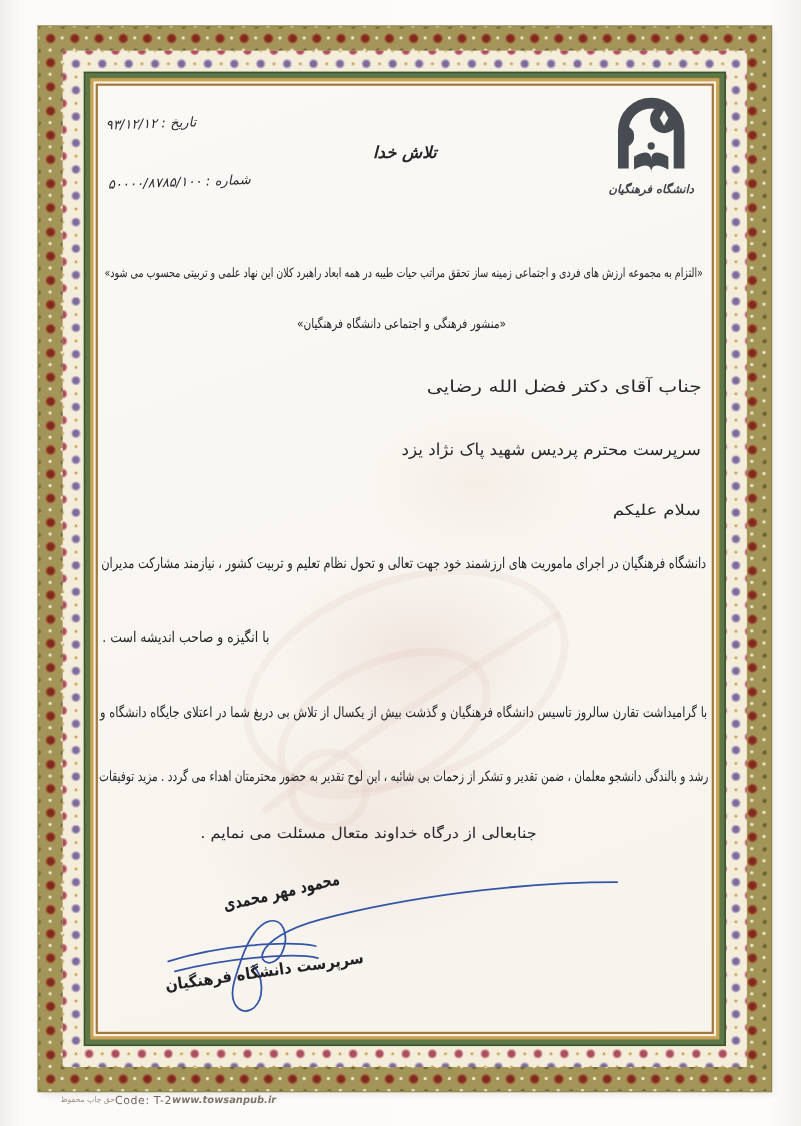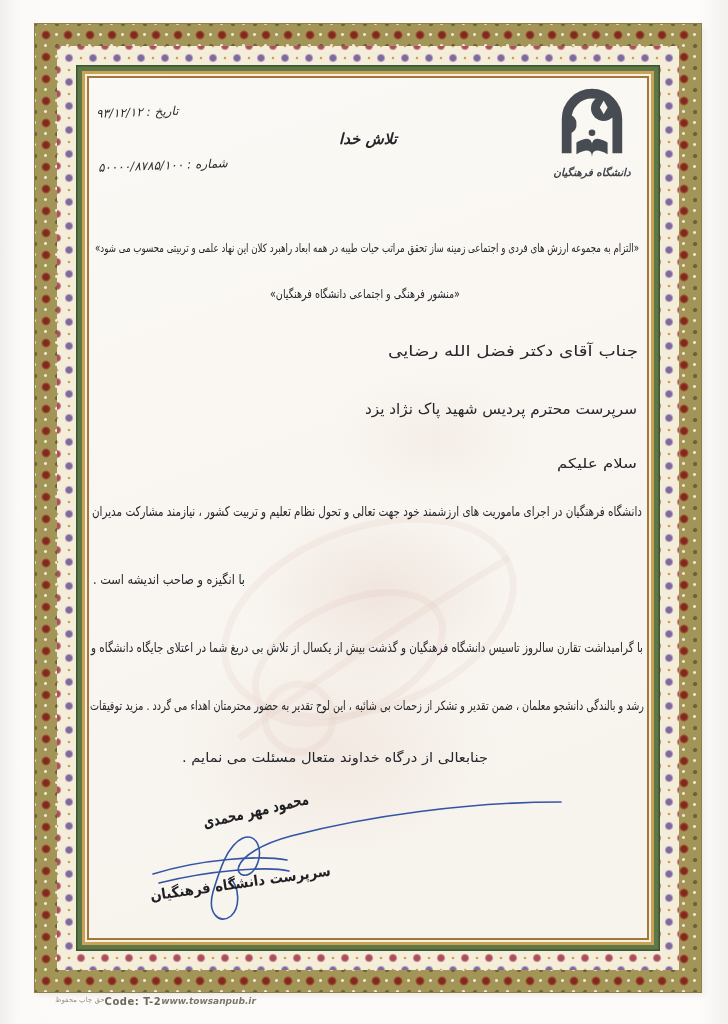--- a/index.html
+++ b/index.html
@@ -78,21 +78,21 @@
     fill:#26262b; direction:rtl;
   }
   .sig-area { position:absolute; left:0; top:700px; width:558px; height:156px; }
   .sig-area svg { position:absolute; inset:0; overflow:visible; }
 
   .footer {
     position:absolute; left:55px; top:996px;
     display:flex; align-items:flex-start; 
   }
   .footer .rights { font-size:7px; color:#9a8f80; direction:rtl; }
-  .footer .code { font-size:10px; font-weight:bold; color:#6f675c; letter-spacing:.5px; }
+  .footer .code { font-size:10px; font-weight:normal; color:#6f675c; letter-spacing:.5px; }
   .footer .site { font-size:9px; font-weight:bold; color:#7d7468;font-style:italic; }
 </style>
 </head>
 <body>
 
 <div class="scan">
 
   <div class="frame">
     <div class="band-mid">
       <div class="band-green">

